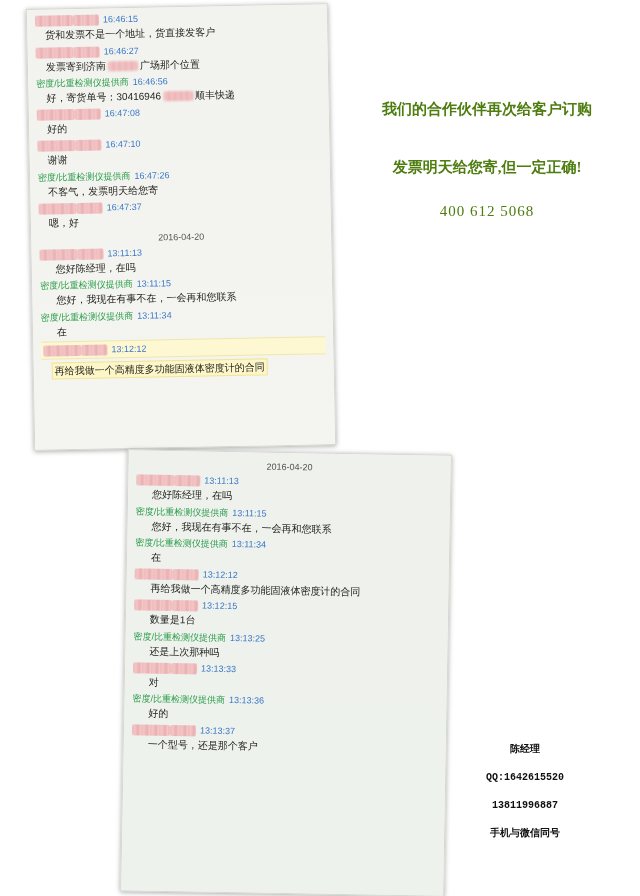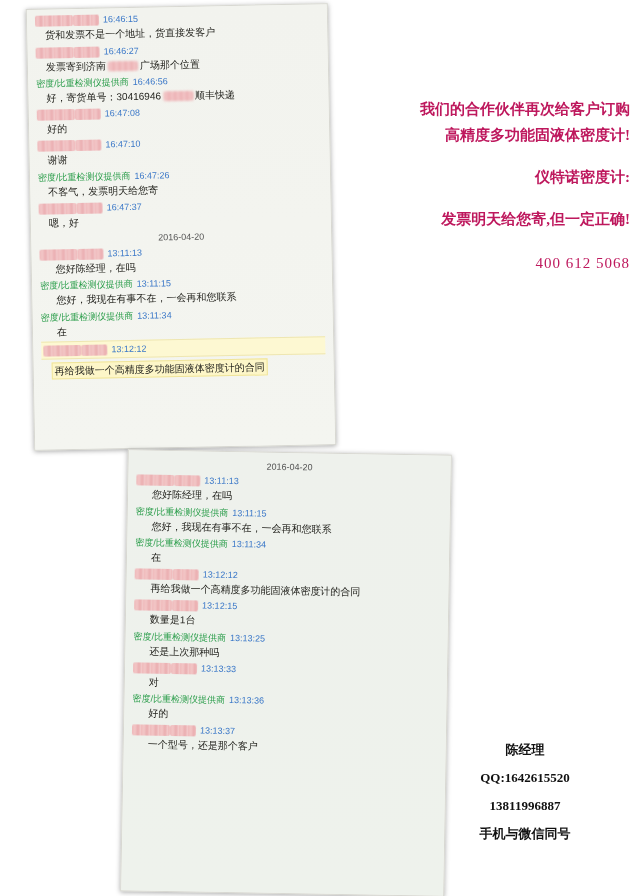--- a/index.html
+++ b/index.html
@@ -124,22 +124,22 @@
     border-radius: 2px;
     margin: 0 2px;
   }
 
   
   .promo {
     position: absolute;
     left: 344px;
     top: 96px;
     width: 286px;
-    text-align: right;
-    color: #be185d;
+    text-align: center;
+    color: #4d7c0f;
     font-family: "Liberation Serif", serif;
   }
   .promo .line {
     font-size: 15px;
     font-weight: bold;
     line-height: 26px;
     white-space: nowrap;
   }
   .promo .gap { height: 16px; }
   .promo .phone {
@@ -153,24 +153,25 @@
   .contact {
     position: absolute;
     left: 420px;
     top: 736px;
     width: 210px;
     text-align: center;
     color: #111;
     font-family: "Liberation Serif", serif;
   }
   .contact .cline {
-    font-size: 13px;
+    font-size: 10px;
     font-weight: bold;
     line-height: 28px;
     white-space: nowrap;
+    font-family: Liberation Mono, monospace;
   }
 </style>
 </head>
 <body>
 
 <div class="page">
 
   <div class="chat-card top">
     <div class="chat-inner">
 
@@ -207,23 +208,21 @@
       <div class="msg indent">在</div>
 
       <div class="row hlrow"><span class="blob w1"></span><span class="blob w3"></span><span class="time">13:12:12</span></div>
       <div class="msg hl">再给我做一个高精度多功能固液体密度计的合同</div>
 
     </div>
   </div>
 
   <div class="promo">
     <div class="line">我们的合作伙伴再次给客户订购</div>
-    <div class="line">高精度多功能固液体密度计!</div>
     <div class="gap"></div>
-    <div class="line">仪特诺密度计:</div>
     <div class="gap"></div>
     <div class="line">发票明天给您寄,但一定正确!</div>
     <div class="gap"></div>
     <div class="phone">400 612 5068</div>
   </div>
 
   <div class="chat-card bottom">
     <div class="chat-inner greenish">
 
       <div class="datesep">2016-04-20</div>

